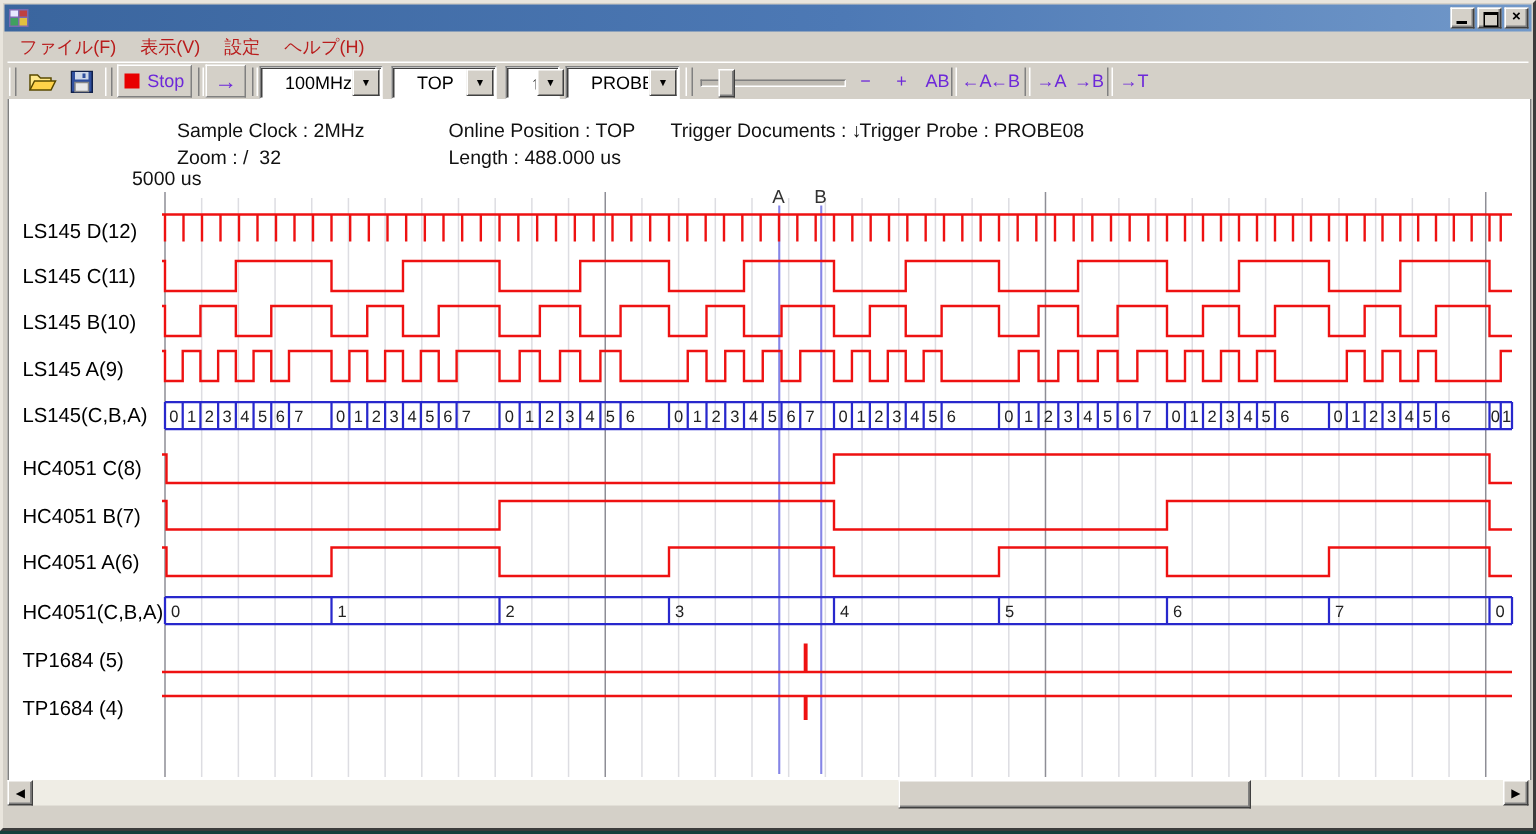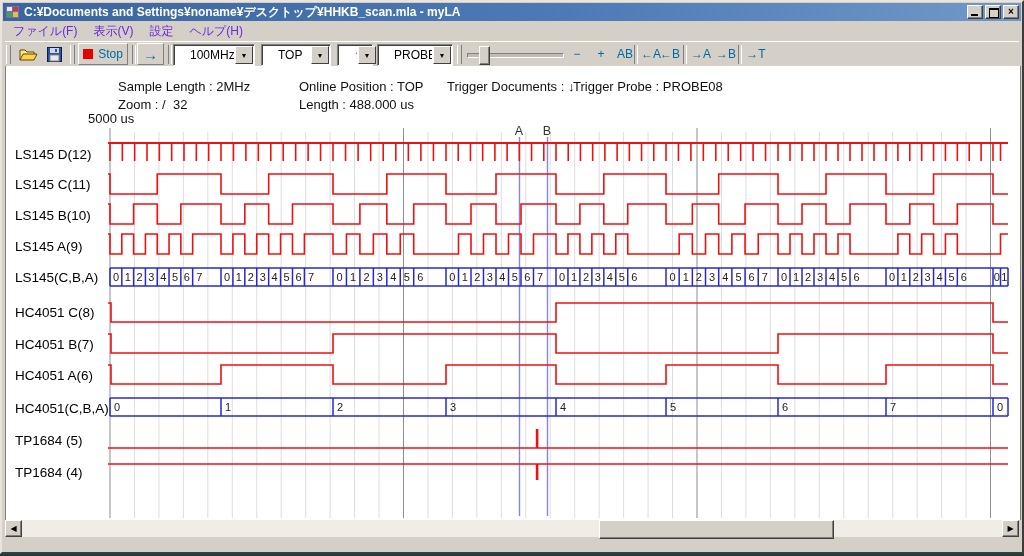--- a/index.html
+++ b/index.html
@@ -29,34 +29,34 @@
     border:1px solid;border-color:#fff #404040 #404040 #fff;
     box-shadow:inset -1px -1px 0 #808080;
     display:flex;align-items:center;justify-content:center;
     font-size:10px;line-height:10px;color:#000;font-weight:bold;padding:0;
   }
   .glyph-min{position:absolute;left:3px;bottom:2px;width:7px;height:2px;background:#000;}
   .glyph-max{position:absolute;left:3px;top:2px;width:8px;height:7px;border:1px solid #000;border-top-width:2px;}
   
   .menubar{
     position:absolute;left:3px;top:21px;right:3px;height:18px;
-    display:flex;align-items:center;font-size:12px;color:#6d28d9;
+    display:flex;align-items:center;font-size:12px;color:#b91c1c;
   }
   .menu-item{padding:2px 8px 3px 8px;cursor:default;}
   
   .toolbar{
     position:absolute;left:3px;top:39px;right:3px;height:25px;
     border-top:1px solid #fff;
   }
   .toolbar>*{position:absolute;}
   .tgrip{top:3px;width:3px;height:19px;border-left:1px solid #fff;border-right:1px solid #808080;}
   .tsep{top:3px;width:2px;height:19px;border-left:1px solid #808080;border-right:1px solid #fff;}
   .tbtn{
     top:1px;height:22px;background:transparent;border:none;
-    font-family:"Liberation Sans",sans-serif;font-size:12px;color:#0369a1;
+    font-family:"Liberation Sans",sans-serif;font-size:12px;color:#6d28d9;
     display:flex;align-items:center;justify-content:center;padding:0;
   }
   .tbtn.raised{border:1px solid;border-color:#fff #808080 #808080 #fff;background:#D4D0C8;}
   .stop-square{width:10px;height:10px;background:#e80000;margin-right:5px;flex:0 0 auto;}
   .arrow-glyph{font-size:15px;font-weight:bold;}
   .combo{
     top:2px;height:20px;background:#fff;
     border:1px solid;border-color:#808080 #fff #fff #808080;
     box-shadow:inset 1px 1px 0 #404040;
     display:flex;align-items:center;font-size:12px;
@@ -111,21 +111,20 @@
   <div class="titlebar">
     <span class="app-icon">
       <svg width="16" height="16">
           <rect x="1" y="2" width="13" height="12" fill="#7a6ab0"></rect>
           <rect x="2" y="3" width="5" height="4" fill="#e8e8ff"></rect>
           <rect x="8" y="3" width="5" height="4" fill="#c04040"></rect>
           <rect x="2" y="8" width="5" height="5" fill="#40a060"></rect>
           <rect x="8" y="8" width="5" height="5" fill="#e0c040"></rect>
         </svg>
     </span>
-    <span class="title-text">C:¥Documents and Settings¥noname¥デスクトップ¥HHKB_scan.mla - myLA</span>
     <span class="win-buttons">
       <button class="winbtn">
           <span class="glyph-min"></span>
         </button>
       <button class="winbtn">
           <span class="glyph-max"></span>
         </button>
       <button class="winbtn">
           <span>×</span>
         </button>
@@ -197,21 +196,21 @@
     <button class="tbtn" style="left:633px;width:26px">←A</button>
     <button class="tbtn" style="left:652px;width:26px">←B</button>
     <span class="tsep" style="left:678px"></span>
     <button class="tbtn" style="left:683px;width:26px">→A</button>
     <button class="tbtn" style="left:708px;width:26px">→B</button>
     <span class="tsep" style="left:733px"></span>
     <button class="tbtn" style="left:738px;width:26px">→T</button>
   </div>
 
   <div class="client">
-    <span class="info" style="left:112px;top:13px">Sample Length : 2MHz</span>
+    <span class="info" style="left:112px;top:13px">Sample Clock : 2MHz</span>
     <span class="info" style="left:293px;top:13px">Online Position : TOP</span>
     <span class="info" style="left:441px;top:13px">Trigger Documents : ↓</span>
     <span class="info" style="left:567px;top:13px">Trigger Probe : PROBE08</span>
     <span class="info" style="left:112px;top:31px">Zoom : /  32</span>
     <span class="info" style="left:293px;top:31px">Length : 488.000 us</span>
     <span class="info" style="left:82px;top:45px">5000 us</span>
     <svg id="wave" width="1024" height="454">
         <line x1="107" y1="62" x2="107" y2="452" stroke="#8e8e96" stroke-width="1"></line>
         <line x1="131.458" y1="66" x2="131.458" y2="452" stroke="#dddde2" stroke-width="1"></line>
         <line x1="155.916" y1="66" x2="155.916" y2="452" stroke="#dddde2" stroke-width="1"></line>

